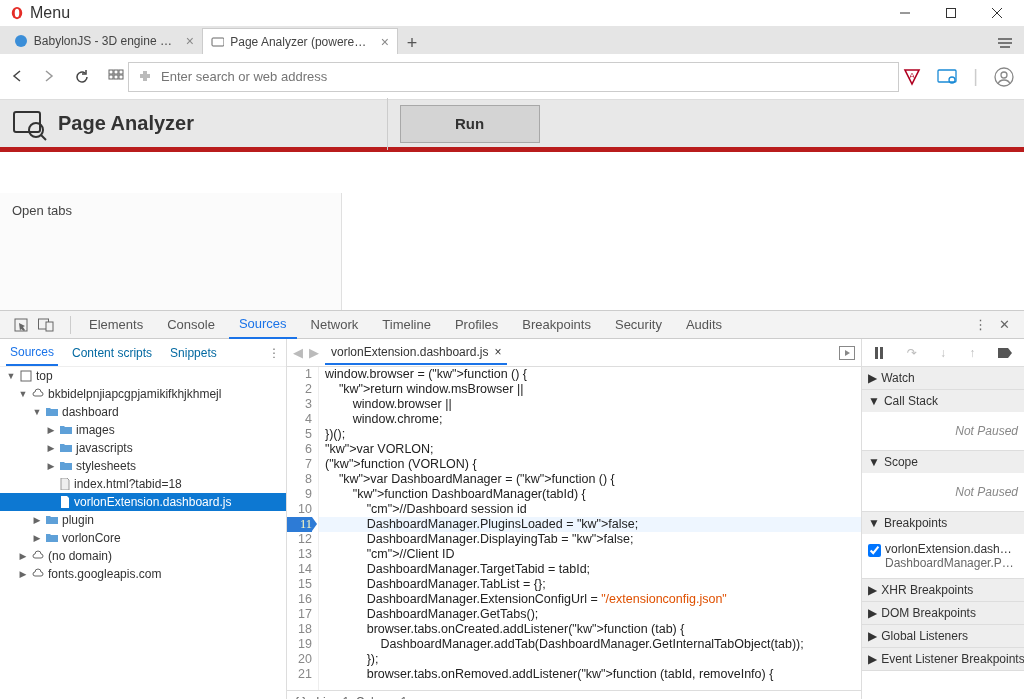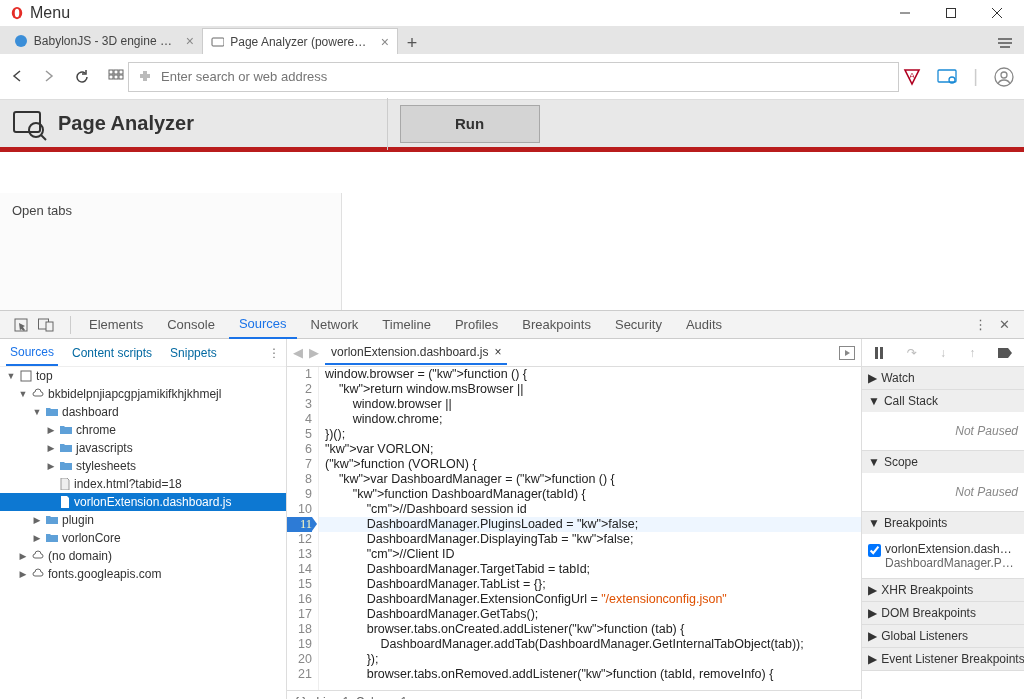--- a/index.html
+++ b/index.html
@@ -291,21 +291,21 @@
           <svg width="12" height="10" class="fld">
             <path d="M0 1h4l1 1h7v7H0z" fill="currentColor"></path>
           </svg>
           <span>dashboard</span>
         </div>
       <div class="node indent3">
           <span class="tw">▶</span>
           <svg width="12" height="10" class="fld">
             <path d="M0 1h4l1 1h7v7H0z" fill="currentColor"></path>
           </svg>
-          <span>chrome</span>
+          <span>images</span>
         </div>
       <div class="node indent3">
           <span class="tw">▶</span>
           <svg width="12" height="10" class="fld">
             <path d="M0 1h4l1 1h7v7H0z" fill="currentColor"></path>
           </svg>
           <span>javascripts</span>
         </div>
       <div class="node indent3">
           <span class="tw">▶</span>

